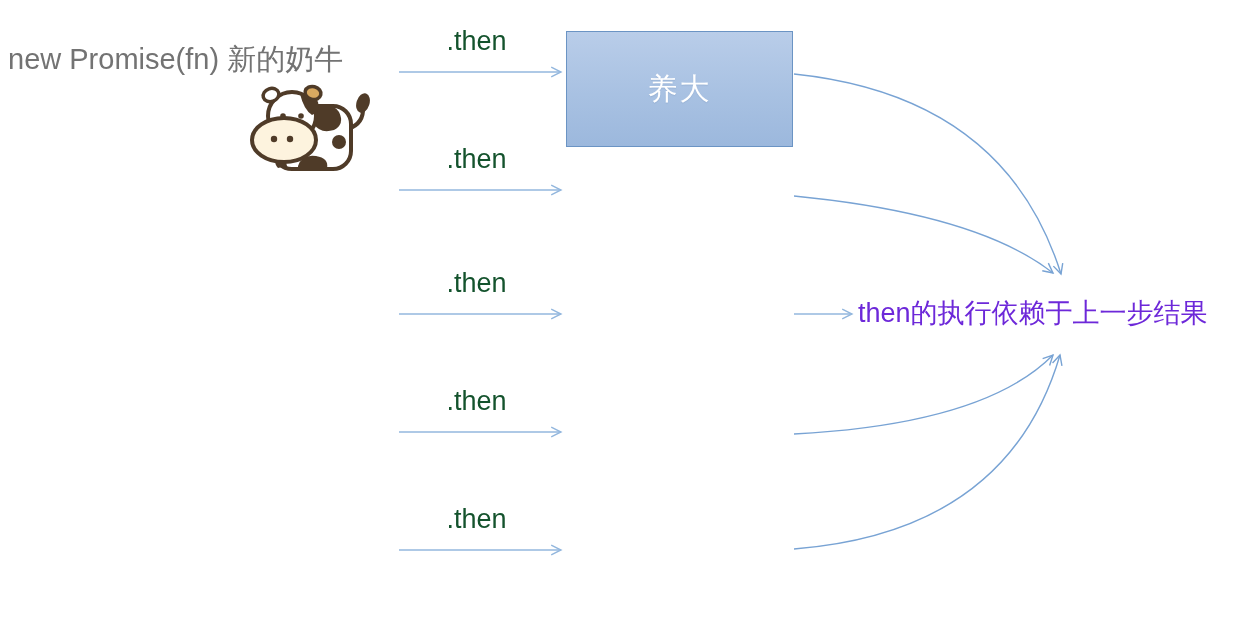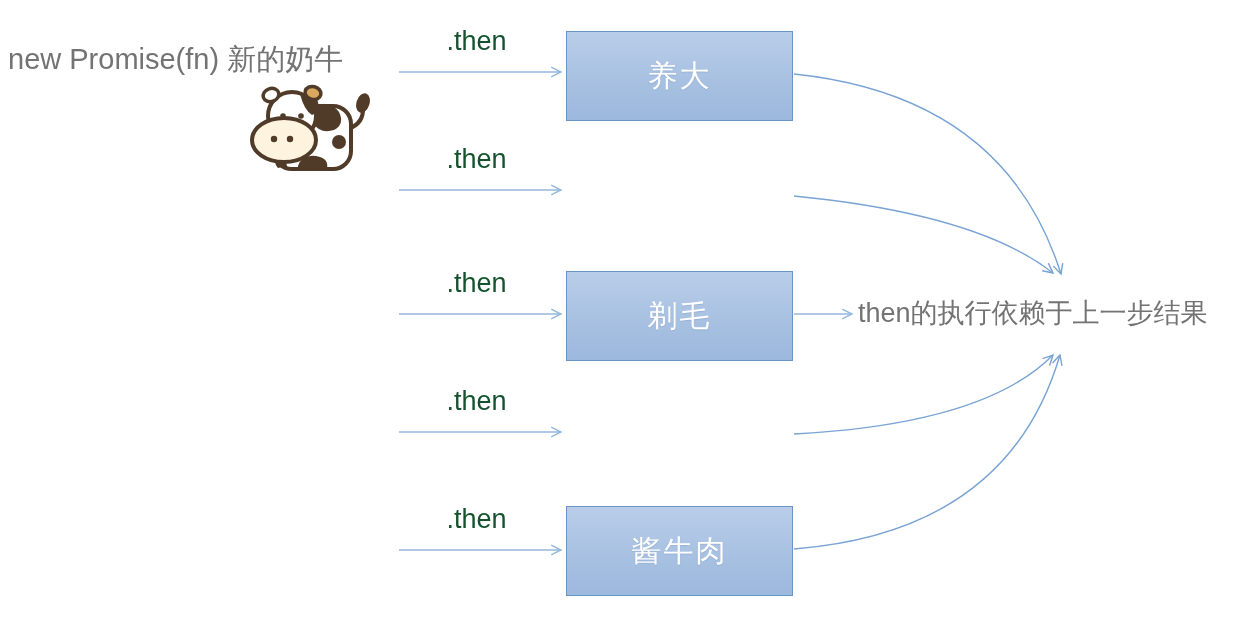--- a/index.html
+++ b/index.html
@@ -37,38 +37,38 @@
     width: 155px;
     text-align: center;
     font-size: 27px;
     color: #14532d;
     white-space: nowrap;
   }
   .step-box {
     position: absolute;
     left: 566px;
     width: 227px;
-    height: 90px;
+    height: 116px;
     box-sizing: border-box;
     border: 1.5px solid #6b94c4;
     background: linear-gradient(to bottom, #b9cde9 0%, #a8c1e2 55%, #9cb8dd 100%);
     display: flex;
     align-items: center;
     justify-content: center;
     color: #ffffff;
     font-size: 30px;
     letter-spacing: 2px;
     text-shadow: 0 1px 1px rgba(120,150,190,0.35);
   }
   .annotation-text {
     position: absolute;
     left: 858px;
     top: 295px;
     font-size: 27px;
-    color: #737373;
+    color: #6d28d9;
     white-space: nowrap;
   }
   .cow {
     position: absolute;
     left: 246px;
     top: 82px;
     width: 126px;
     height: 100px;
   }
 </style>
@@ -130,18 +130,16 @@
     <circle cx="44" cy="57" r="3.2" fill="#4f3b28"></circle>
   </svg>
 
   <div class="then-label" style="top:26px">.then</div>
   <div class="then-label" style="top:144px">.then</div>
   <div class="then-label" style="top:268px">.then</div>
   <div class="then-label" style="top:386px">.then</div>
   <div class="then-label" style="top:504px">.then</div>
 
   <div class="step-box" style="top:31px">养大</div>
-  <div class="step-box" style="top:271px">剃毛</div>
-  <div class="step-box" style="top:506px">酱牛肉</div>
 
   <div class="annotation-text">then的执行依赖于上一步结果</div>
 
 </div>
 
 </body></html>

